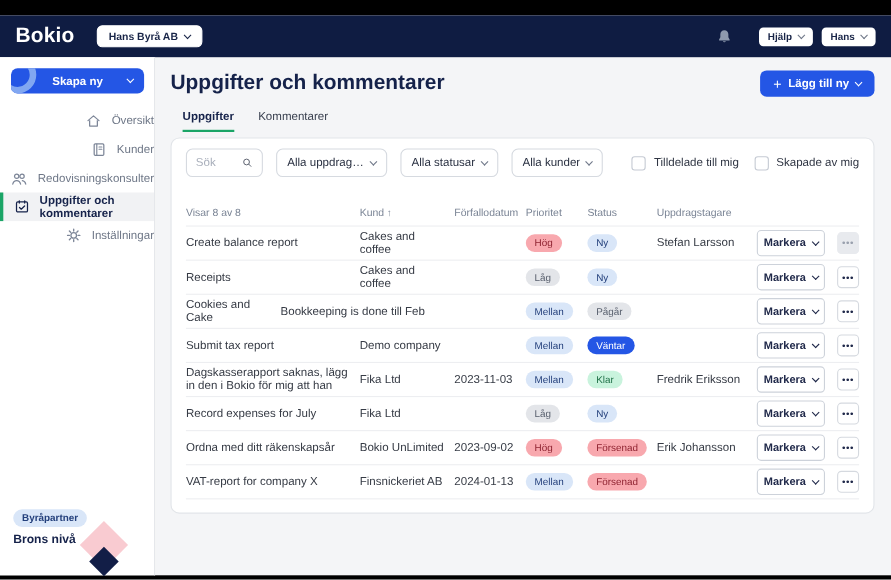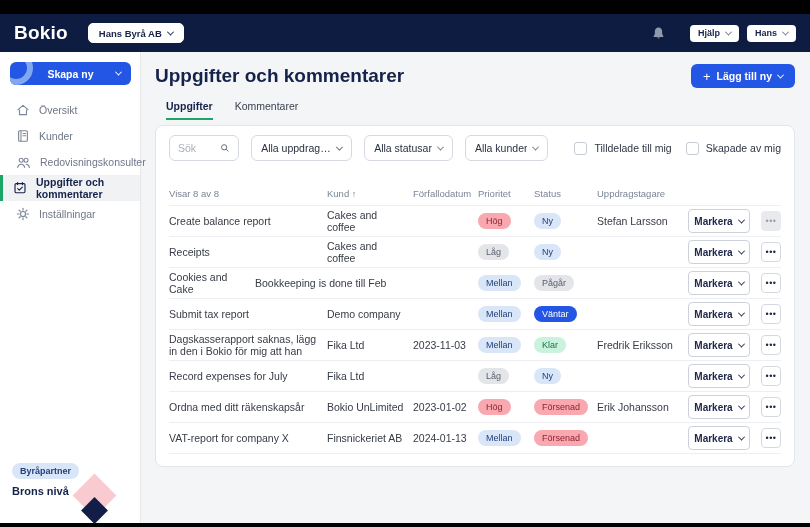--- a/index.html
+++ b/index.html
@@ -23,21 +23,21 @@
 
   
   .body-wrap { flex:1; display:flex; min-height:0; }
   .sidebar { width:141px; background:#fff; border-right:1px solid #E5E7EB; position:relative; flex:none; }
   .main { flex:1; padding:10px 15px 0 14px; min-width:0; }
 
   
   .create-btn { position:relative; overflow:hidden; margin:10px 10px 12px 10px; width:121px; height:23px; background:#2456E5; border-radius:6px; color:#fff; font-size:10.5px; font-weight:bold; display:flex; align-items:center; justify-content:center; cursor:pointer; }
   .create-btn::before { content:""; position:absolute; left:-11px; top:-11px; width:22px; height:22px; border:6px solid #81A7F1; border-radius:50%; }
   .create-btn .chev { position:absolute; right:10px; top:9px; }
-  .nav-item { height:26px; display:flex; align-items:center; padding-left:13px; gap:9px; font-size:10.5px; color:#6E7787; cursor:pointer; border-left:3px solid transparent; }
+  .nav-item { height:26px; display:flex; align-items:center; padding-left:13px; gap:9px; font-size:10.5px; color:#6E7787; cursor:pointer; border-left:3px solid transparent;justify-content:flex-end; }
   .nav-item svg { flex:none; color:#7D8698; }
   .nav-item.active { background:#F1F2F4; border-left-color:#1BA567; color:#15224A; font-weight:bold; padding-left:10px; }
   .nav-item.active svg { color:#15224A; }
 
   .partner { position:absolute; left:12px; bottom:26px; }
   .partner-badge { display:inline-block; background:#D9E6F8; color:#24407C; font-size:9px; font-weight:bold; padding:3px 8px; border-radius:9px; margin-bottom:6px; }
   .partner-level { font-size:11px; font-weight:bold; color:#15224A; }
   .diamond-pink { position:absolute; left:79px; bottom:12px; width:31px; height:31px; background:#F9CBD1; transform:rotate(45deg); }
   .diamond-navy { position:absolute; left:85px; bottom:3px; width:19px; height:19px; background:#121E47; transform:rotate(45deg); }
 
@@ -342,21 +342,21 @@
                     <span class="chev"></span>
                   </div>
                   <div class="menu-btn">
                     <span>•••</span>
                   </div>
                 </div>
               </div>
               <div class="trow">
                 <div class="cell c-task">Ordna med ditt räkenskapsår</div>
                 <div class="cell c-kund">Bokio UnLimited</div>
-                <div class="cell c-date">2023-01-02</div>
+                <div class="cell c-date">2023-09-02</div>
                 <div class="cell c-prio"><span class="badge b-red">Hög</span></div>
                 <div class="cell c-status"><span class="badge b-red">Försenad</span></div>
                 <div class="cell c-assignee">Erik Johansson</div>
                 <div class="cell c-actions">
                   <div class="mark-btn">
                     <span>Markera</span>
                     <span class="chev"></span>
                   </div>
                   <div class="menu-btn">
                     <span>•••</span>

